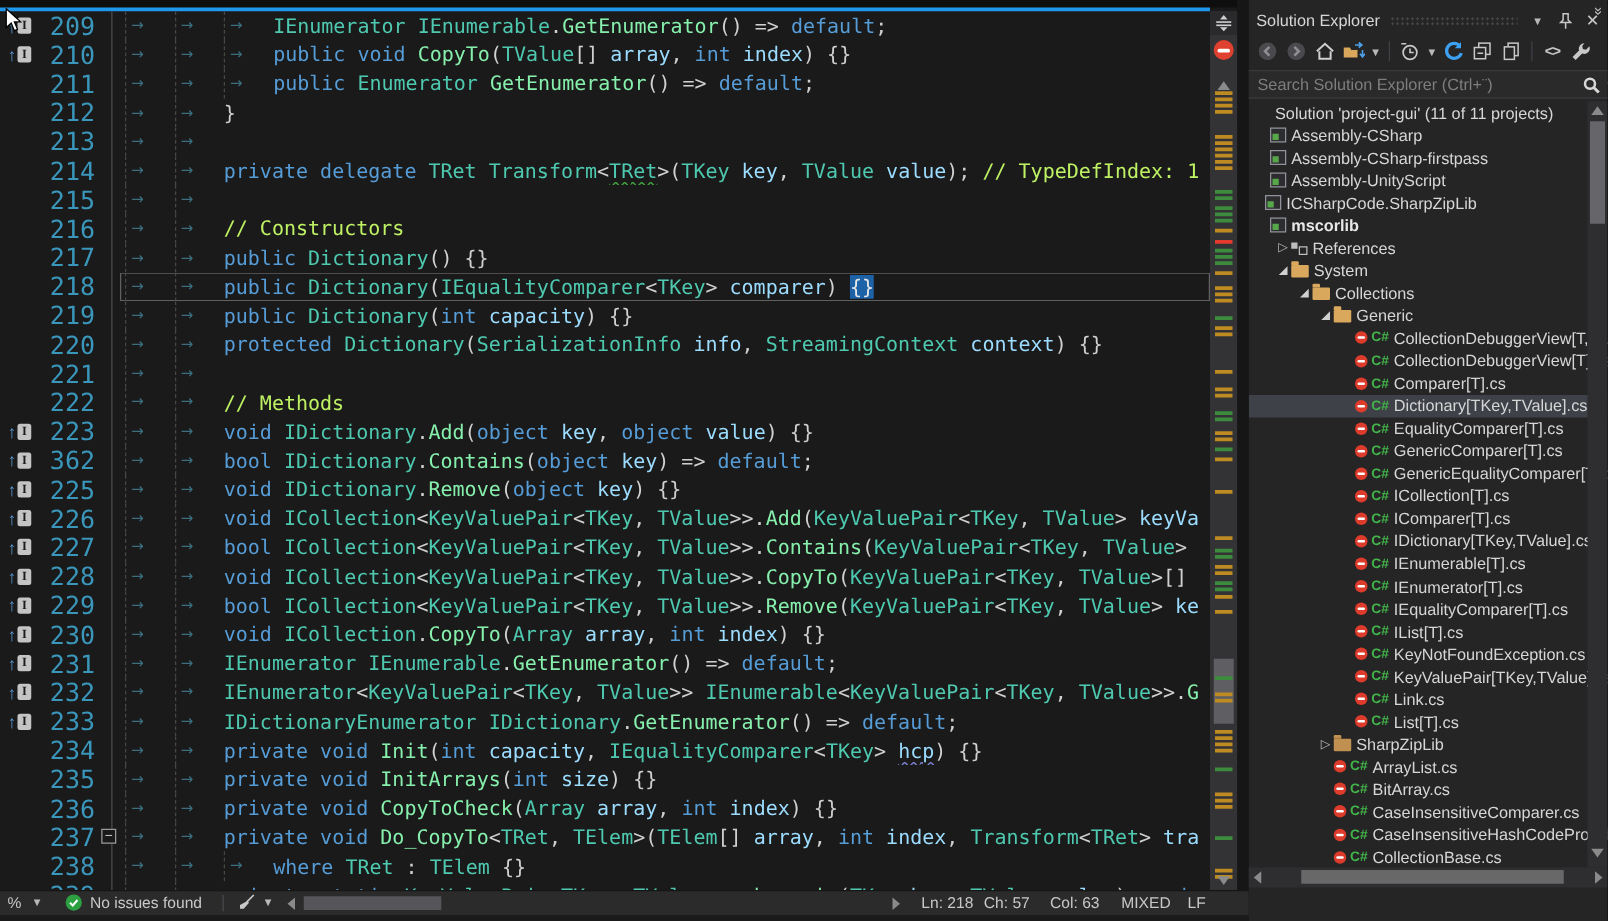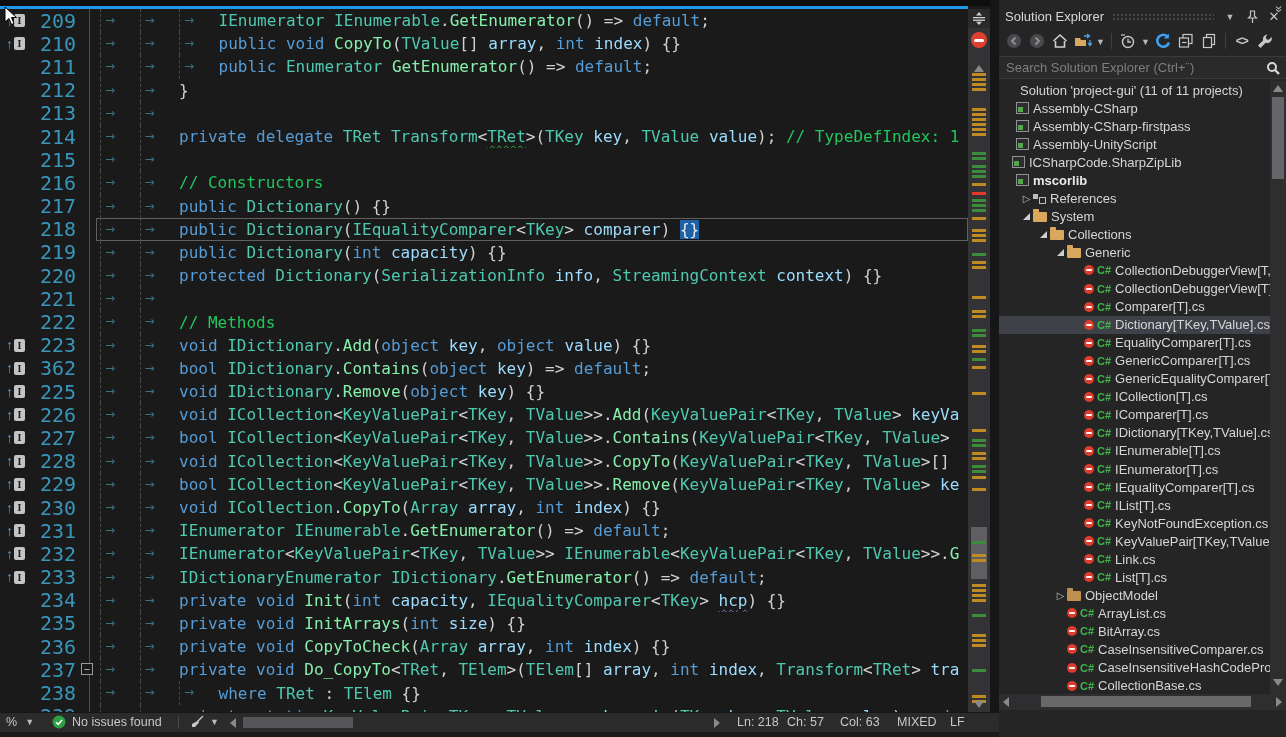--- a/index.html
+++ b/index.html
@@ -20,21 +20,21 @@
   .g-num{width:46px;text-align:right;color:#3a96ba;font-family:"DejaVu Sans Mono",monospace;font-size:20px;}
   .g-fold{width:20px;height:100%;position:relative;}
   .fold-box{position:absolute;left:5px;top:5px;width:12px;height:12px;border:1px solid #9a9a9a;background:#1a1a1a;
     color:#cccccc;font-size:11px;line-height:10px;text-align:center;box-sizing:border-box;}
   .g-code{flex:1;height:100%;overflow:hidden;white-space:pre;display:flex;align-items:center;
     font-family:"DejaVu Sans Mono",monospace;font-size:16px;padding-left:4px;box-sizing:border-box;position:relative;}
   .crow.cur .g-code{box-shadow:inset 0 0 0 1px #606060;}
   .iu{display:inline-block;width:38.5px;height:100%;border-left:1px dashed #474747;position:relative;flex:none;}
   .iu::after{content:"\2192";position:absolute;left:4px;top:4px;color:#3b6f80;font-size:12px;font-family:"DejaVu Sans",sans-serif;}
   .tok-k{color:#569cd6;} .tok-t{color:#4ec9b0;} .tok-m{color:#86efac;} .tok-v{color:#9cdcfe;}
-  .tok-p{color:#d0d0d0;} .tok-c{color:#22c55e;}
+  .tok-p{color:#d0d0d0;} .tok-c{color:#bef264;}
   .sg{text-decoration:underline wavy #3fa33f 1px;text-underline-offset:3px;}
   .sb{text-decoration:underline wavy #7a7fd0 1px;text-underline-offset:3px;}
   .selhl{background:#1d61a7;color:#e8e8e8;}
   #fold-line{left:89px;top:9px;width:1px;height:703px;background:#4c4c4c;}
 
   
   #escroll{left:968px;top:9px;width:22px;height:703px;background:#333336;}
   #split-handle{left:0;top:0;width:22px;height:19px;background:#2a2a2c;display:flex;align-items:center;justify-content:center;}
   #noentry{left:3px;top:23px;width:16px;height:16px;border-radius:50%;background:#e0402f;}
   #noentry::after{content:"";position:absolute;left:3px;top:6.5px;width:10px;height:3px;background:#ffffff;border-radius:1.5px;}
@@ -710,21 +710,21 @@
           <span class="arrow-slot"></span>
           <span class="ic-lock"></span>
           <span class="ic-cs">C#</span>
           <span class="tlabel">List[T].cs</span>
         </div>
         <div class="trow" style="padding-left: 55px;">
           <span class="arrow-slot">
             <span class="tri-col">▷</span>
           </span>
           <span class="ic-folder closed"></span>
-          <span class="tlabel">ObjectModel</span>
+          <span class="tlabel">SharpZipLib</span>
         </div>
         <div class="trow" style="padding-left: 55px;">
           <span class="arrow-slot"></span>
           <span class="ic-lock"></span>
           <span class="ic-cs">C#</span>
           <span class="tlabel">ArrayList.cs</span>
         </div>
         <div class="trow" style="padding-left: 55px;">
           <span class="arrow-slot"></span>
           <span class="ic-lock"></span>

